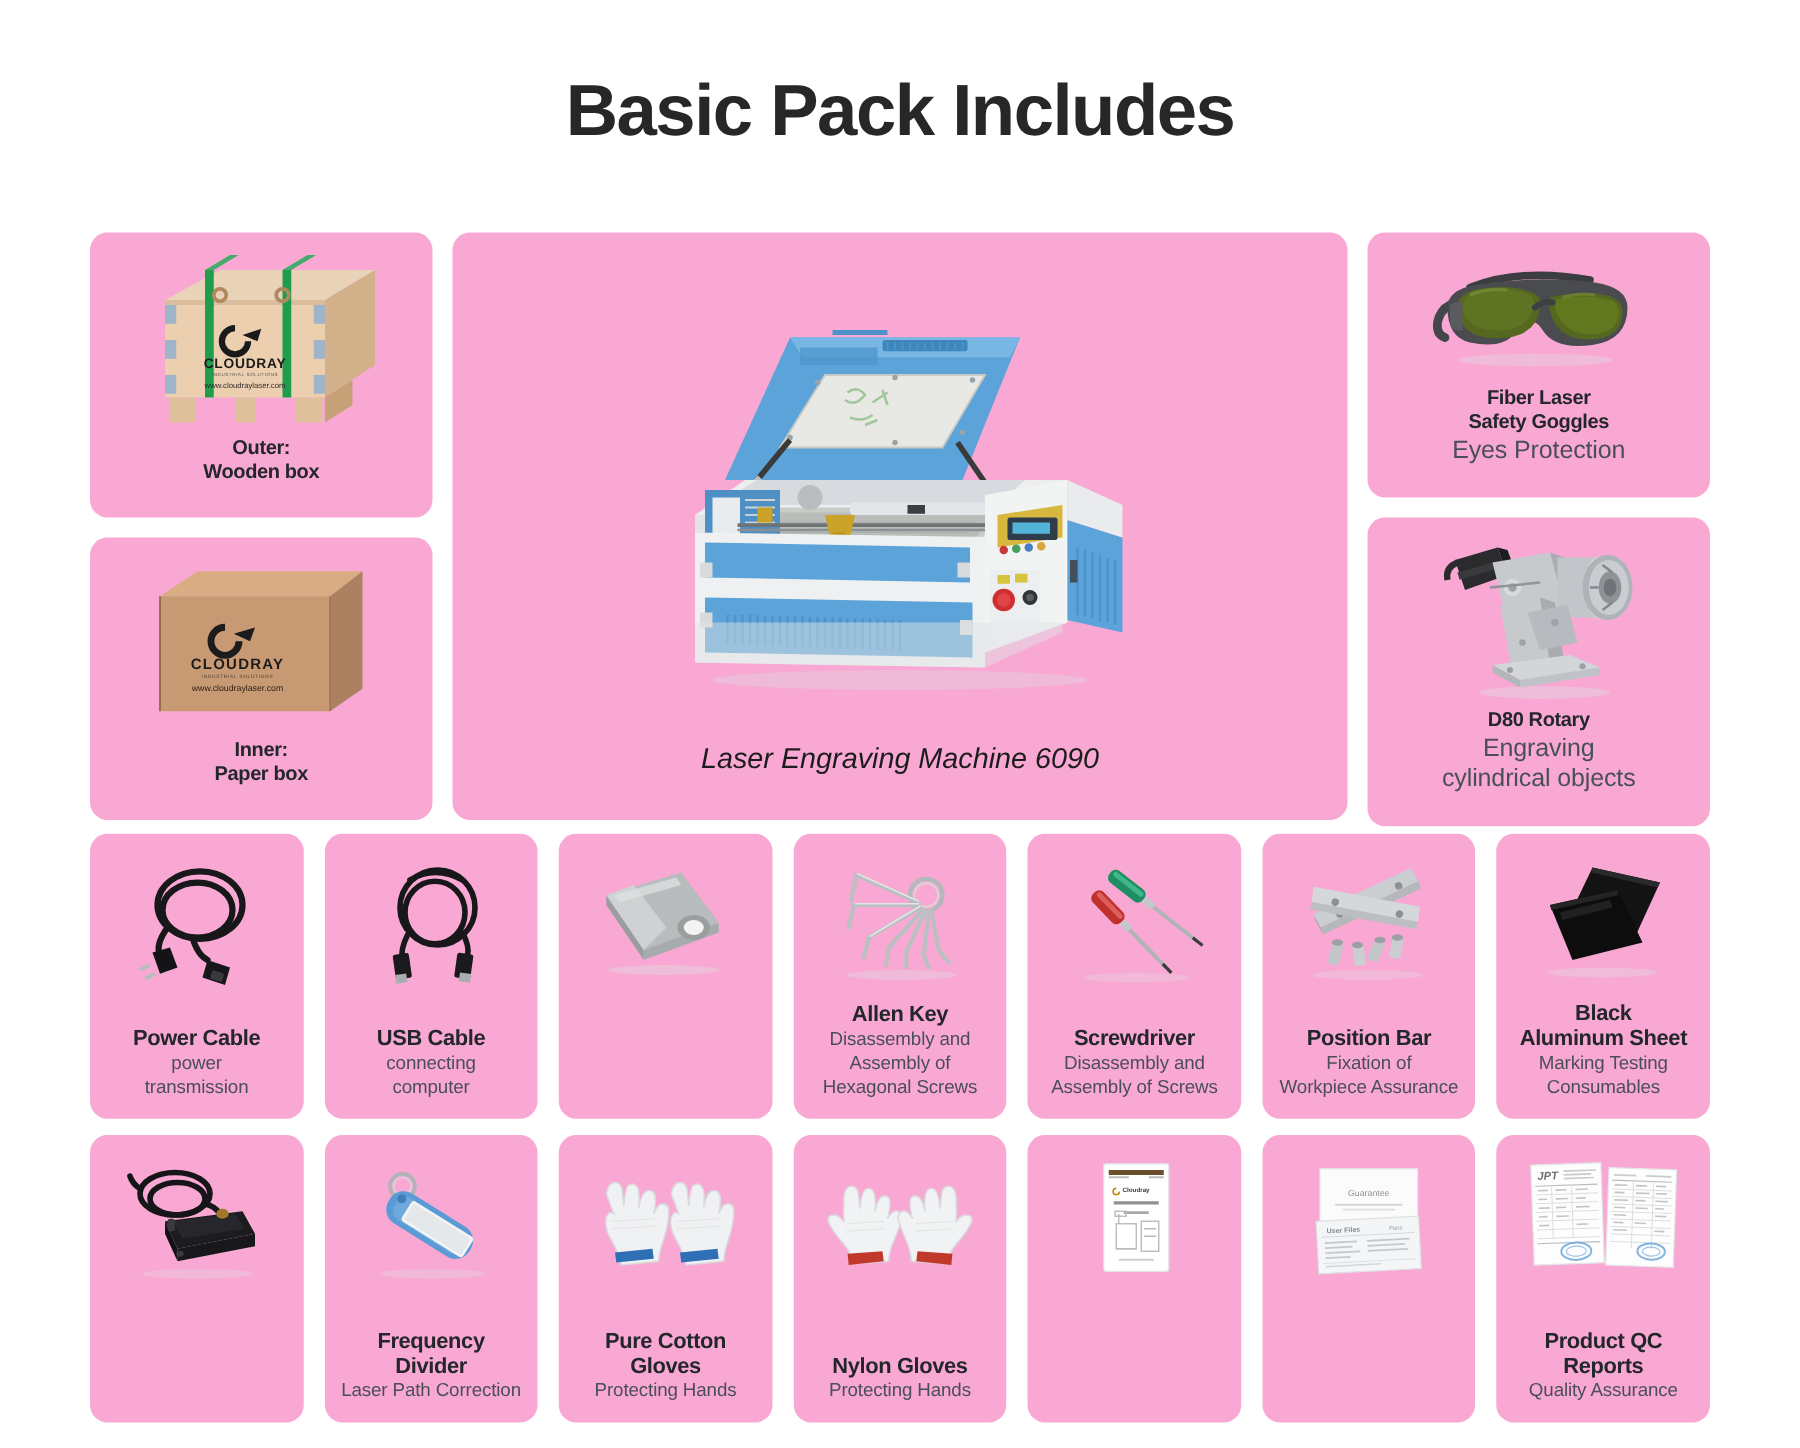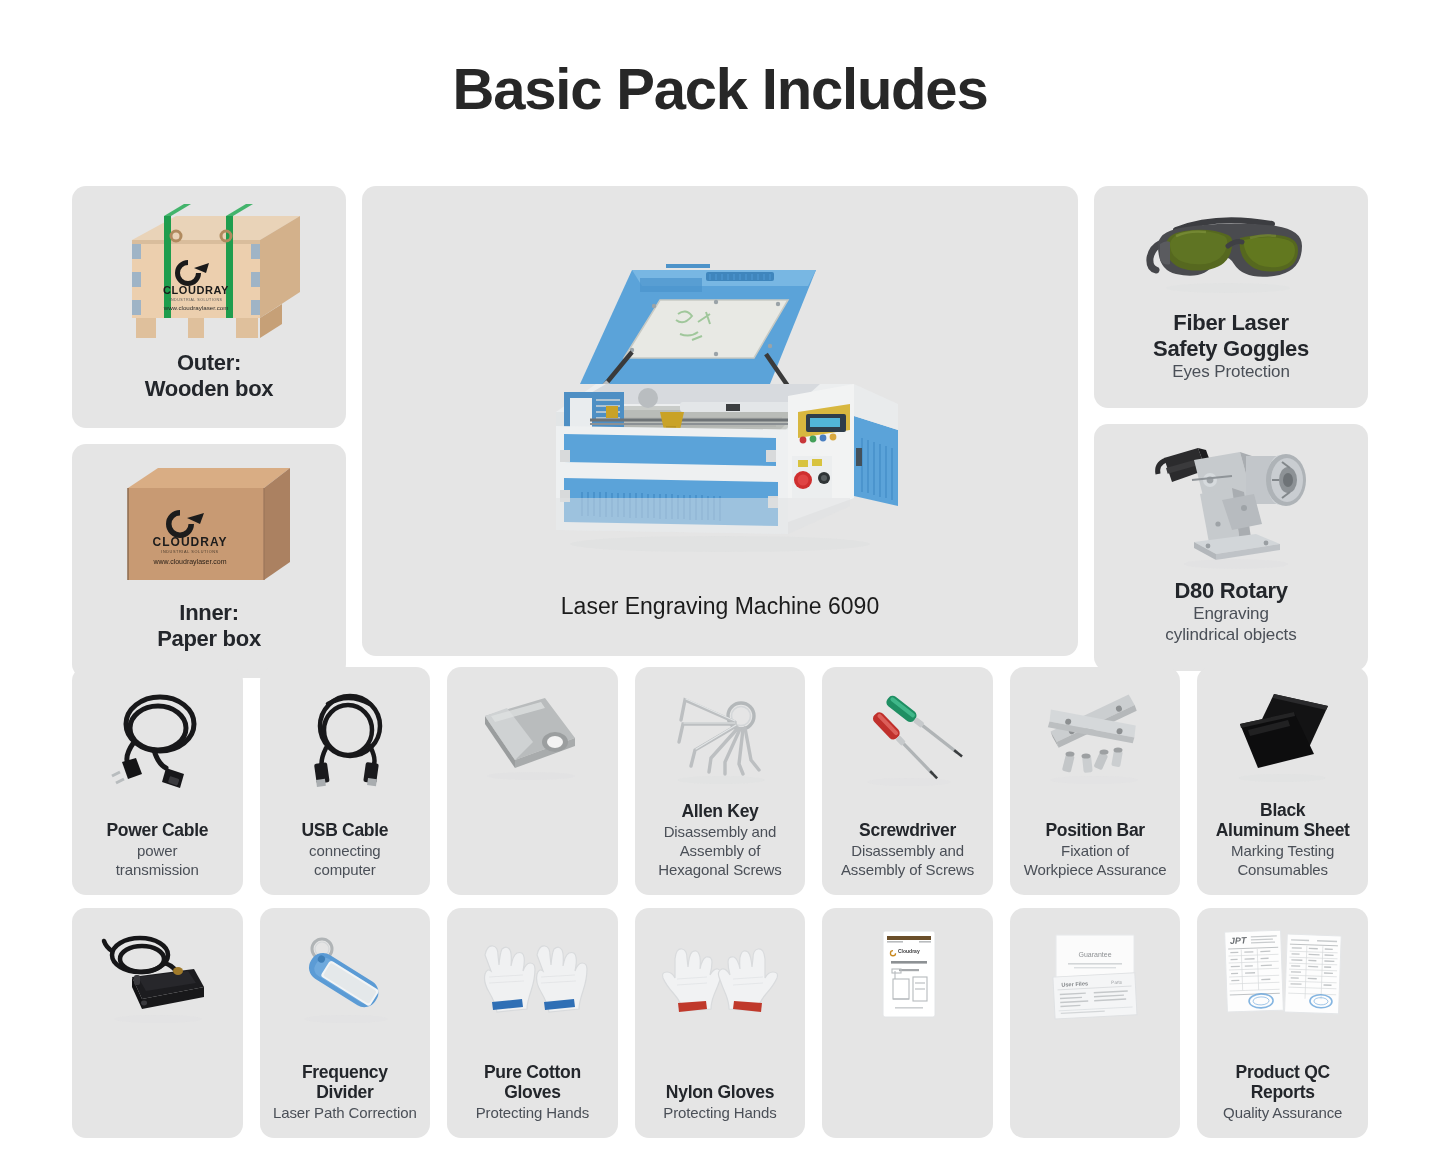--- a/index.html
+++ b/index.html
@@ -21,21 +21,21 @@
     font-size: 58px;
     font-weight: bold;
     letter-spacing: -1.2px;
     color: #272727;
     padding-top: 60px;
     line-height: 1;
   }
 
   
   .card {
-    background: #e5e5e5;
+    background: #f9a8d4;
     border-radius: 14px;
     position: relative;
     display: flex;
     flex-direction: column;
     align-items: center;
   }
 
   .caption { text-align: center; width: 100%; padding: 0 6px; }
   .cap-title {
     font-weight: bold;
@@ -56,27 +56,27 @@
     top: 186px;
     width: 1296px;
     height: 470px;
     display: flex;
     gap: 16px;
   }
   .col-side { width: 274px; display: flex; flex-direction: column; gap: 16px; }
   .side-card { flex: 1; padding-top: 14px; justify-content: space-between; }
   .side-card .art { flex: 1; display: flex; align-items: center; justify-content: center; width: 100%; }
   .side-card .caption { padding-bottom: 26px; }
-  .side-card .cap-title { font-size: 22px; }
-  .side-card .cap-sub { font-size: 17px; }
+  .side-card .cap-title { font-size: 16px; }
+  .side-card .cap-sub { font-size: 20px; }
 
   .col-main { flex: 1; }
   .main-card { width: 100%; height: 100%; justify-content: space-between; padding-top: 20px; }
   .main-card .art { flex: 1; display: flex; align-items: center; justify-content: center; width: 100%; }
-  .main-card .cap-title { font-size: 23px; font-weight: normal; color: #1c1c1c; letter-spacing: 0; }
+  .main-card .cap-title { font-size: 23px; font-weight: normal; color: #1c1c1c; letter-spacing: 0; font-style: italic; }
   .main-card .caption { padding-bottom: 36px; }
 
   
   .grid {
     position: absolute;
     left: 72px;
     width: 1296px;
     display: grid;
     grid-template-columns: repeat(7, 1fr);
     gap: 17px;

